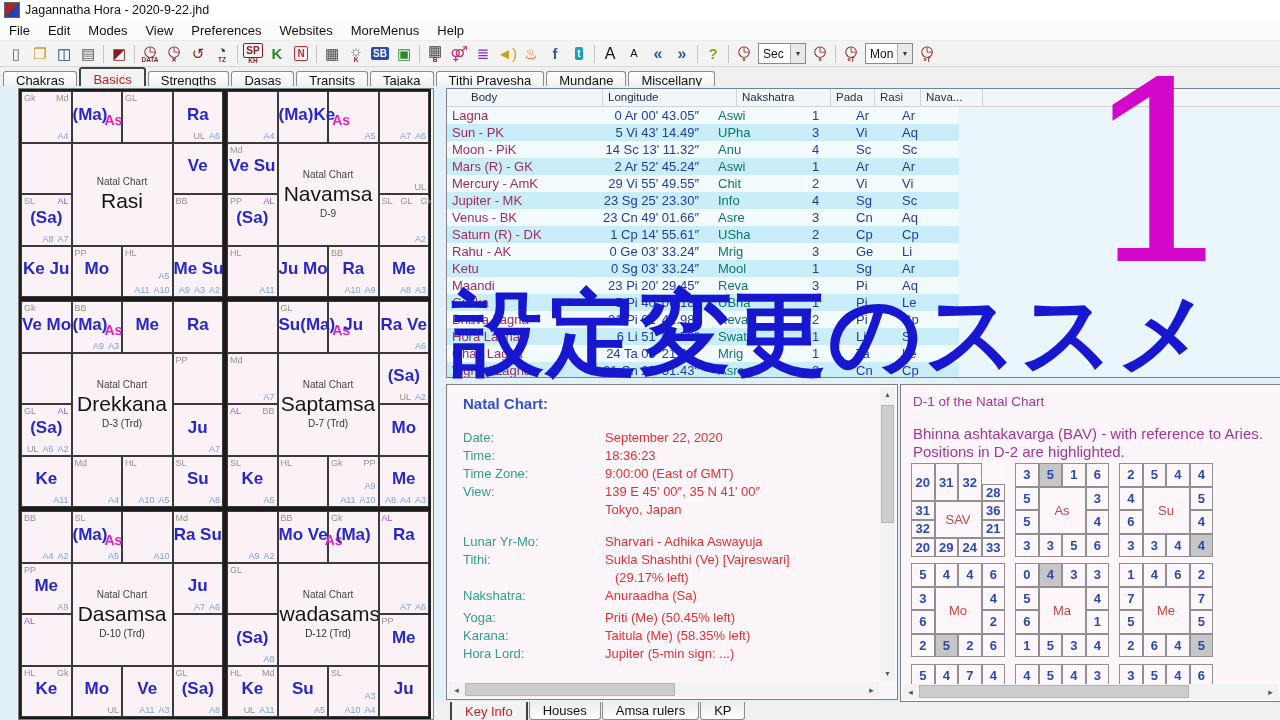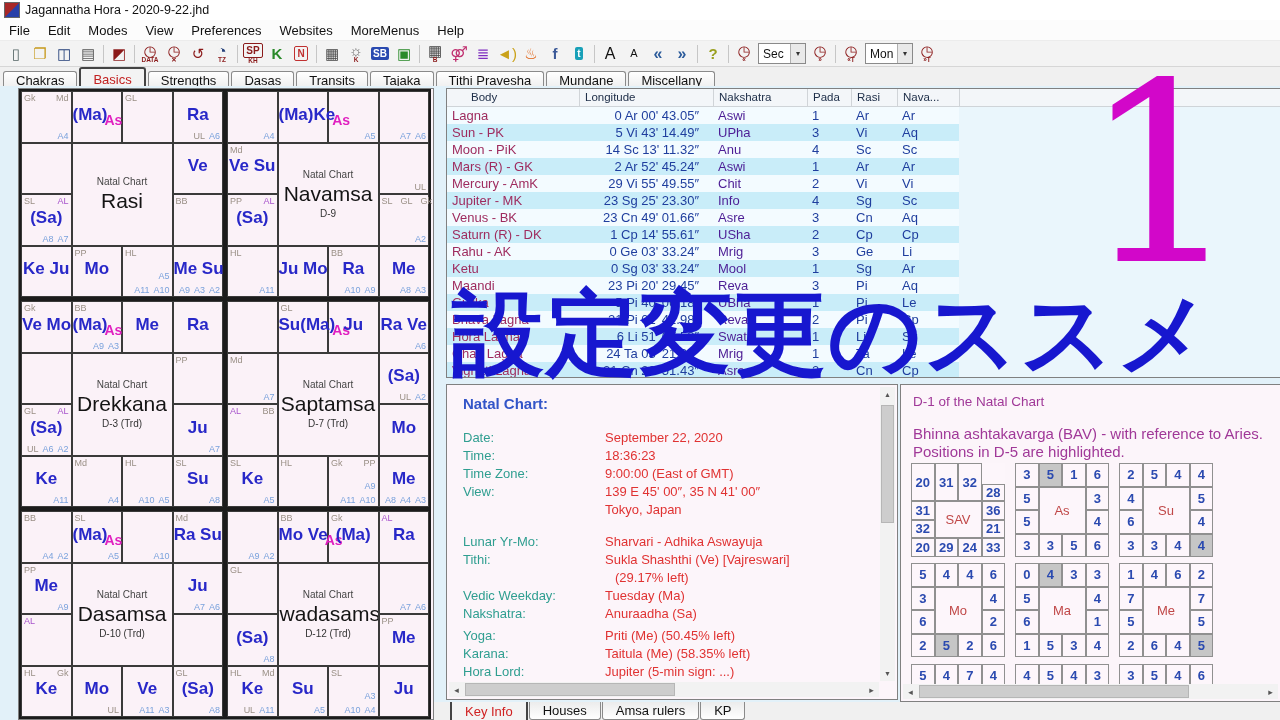--- a/index.html
+++ b/index.html
@@ -74,21 +74,21 @@
          font-size:11.5px;color:#20304a;}
   .th{padding:2px 0 0 5px;border-right:1px solid #d0d4d8;box-sizing:border-box;white-space:nowrap;
       overflow:hidden;}
   .th.fill{flex:1;border-right:none;}
   .trow{display:flex;height:17px;font-size:13px;width:512px;}
   .trow.r0{background:#f3fbff;}
   .trow.r1{background:#c9edf9;}
   .td{box-sizing:border-box;padding-left:5px;line-height:17px;white-space:nowrap;overflow:hidden;}
   .td.c0{width:132px;color:#9e2b5e;}
   .td.c1{width:134px;color:#1f3e9e;text-align:right;padding-right:14px;padding-left:0;}
-  .td.c2{width:94px;color:#4c1d95;}
+  .td.c2{width:94px;color:#0f766e;}
   .td.c3{width:44px;color:#1f3e9e;}
   .td.c4{width:46px;color:#1f3e9e;}
   .td.c5{width:62px;color:#1f3e9e;}
 
   
   .natal-panel{position:absolute;left:446px;top:298px;width:452px;height:316px;background:#fcf5fa;
                border:1px solid #808080;box-sizing:border-box;overflow:hidden;}
   .natal-title{position:absolute;left:16px;top:10px;font-size:15px;font-weight:bold;color:#3355c8;}
   .nrows{position:absolute;left:16px;top:44px;right:22px;}
   .nrow{display:flex;height:18px;line-height:18px;font-size:13px;}
@@ -796,21 +796,21 @@
         <div class="ctitle">
           <div class="ct-h">Natal Chart</div>
           <div class="ct-name">Dwadasamsa</div>
           <div class="ct-sub">D-12 (Trd)</div>
         </div>
       </div>
     </div>
 
   <div class="table-panel">
     <div class="thead" id="thead">
-        <div class="th" style="width: 133px; padding-left: 24px;">Body</div>
+        <div class="th" style="width: 156px; padding-left: 24px;">Body</div>
         <div class="th" style="width: 134px;">Longitude</div>
         <div class="th" style="width: 94px;">Nakshatra</div>
         <div class="th" style="width: 44px;">Pada</div>
         <div class="th" style="width: 46px;">Rasi</div>
         <div class="th" style="width: 62px;">Nava...</div>
         <div class="th fill"></div>
       </div>
     <div id="tbody">
         <div class="trow r0">
           <div class="td c0">Lagna</div>
@@ -973,24 +973,20 @@
         </div>
         <div class="nrow">
           <div class="nlabel">Tithi:</div>
           <div class="nvalue">Sukla Shashthi (Ve) [Vajreswari]</div>
         </div>
         <div class="nrow">
           <div class="nlabel"></div>
           <div class="nvalue ind">(29.17% left)</div>
         </div>
         <div class="nrow">
-          <div class="nlabel">Vedic Weekday:</div>
-          <div class="nvalue">Tuesday (Ma)</div>
-        </div>
-        <div class="nrow">
           <div class="nlabel">Nakshatra:</div>
           <div class="nvalue">Anuraadha (Sa)</div>
         </div>
         <div class="ngap" style="height: 4px;"></div>
         <div class="nrow">
           <div class="nlabel">Yoga:</div>
           <div class="nvalue">Priti (Me) (50.45% left)</div>
         </div>
         <div class="nrow">
           <div class="nlabel">Karana:</div>
@@ -1009,21 +1005,21 @@
     <div class="hscroll natal">
       <div class="hs-btn left">◂</div>
       <div class="hs-thumb" style="left:16px;width:210px;"></div>
       <div class="hs-btn right">▸</div>
     </div>
   </div>
 
   <div class="bav-panel">
     <div class="bav-title">D-1 of the Natal Chart</div>
     <div class="bav-sub first">Bhinna ashtakavarga (BAV) - with reference to Aries.</div>
-    <div class="bav-sub">Positions in D-5 are highlighted.</div>
+    <div class="bav-sub">Positions in D-2 are highlighted.</div>
     <div class="bav-grids" id="bav-grids">
         <div class="bgrid">
           <div class="bcell" style="grid-area: 1 / 1;">20</div>
           <div class="bcell" style="grid-area: 1 / 2;">31</div>
           <div class="bcell" style="grid-area: 1 / 3;">32</div>
           <div class="bcell" style="grid-area: 1 / 4; margin-top: 21px;">28</div>
           <div class="bcell" style="grid-area: 2 / 1;">31</div>
           <div class="bcell" style="grid-area: 2 / 4;">36</div>
           <div class="bcell" style="grid-area: 3 / 1;">32</div>
           <div class="bcell" style="grid-area: 3 / 4;">21</div>

